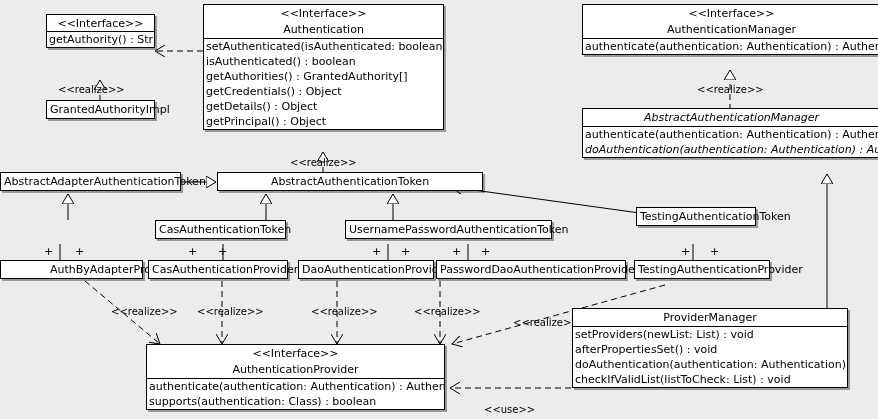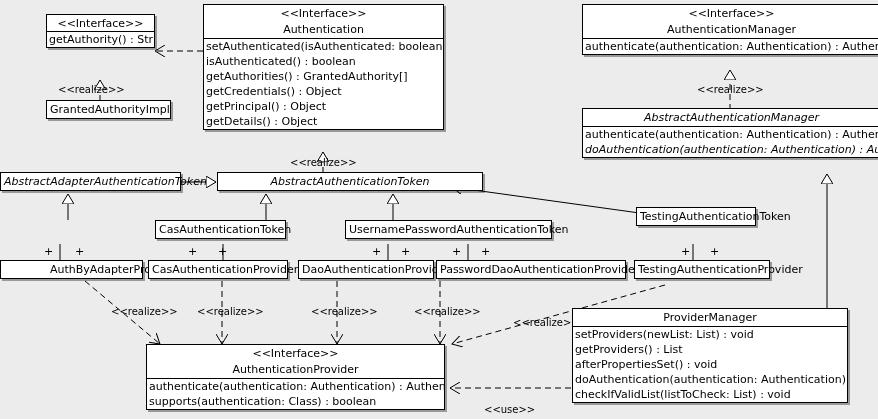--- a/index.html
+++ b/index.html
@@ -55,21 +55,21 @@
   }
   .member.italic { font-style: italic; }
   .simple-name {
     font-size: 11px;
     line-height: 15px;
     text-align: center;
     white-space: nowrap;
     padding: 1px 3px;
     color: #000;
   }
-  .simple-name.italic { font-style: italic; }
+  .simple-name.italic { }
 
   svg.links {
     position: absolute;
     left: 0; top: 0;
     width: 878px; height: 419px;
     z-index: 1;
     pointer-events: none;
   }
   .lbl {
     position: absolute;
@@ -202,35 +202,35 @@
   <div class="plus" style="left:710px; top:246px;">+</div>
 
   <div class="umlbox" style="left:46px; top:14px; width:109px;">
     <div class="hdr stereo">&lt;&lt;Interface&gt;&gt;</div>
     <div class="sep"></div>
     <div class="members">
       <div class="member">getAuthority() : String</div>
     </div>
   </div>
 
-  <div class="umlbox" style="left:46px; top:100px; width:125px;">
+  <div class="umlbox" style="left:46px; top:100px; width:109px;">
     <div class="simple-name">GrantedAuthorityImpl</div>
   </div>
 
   <div class="umlbox" style="left:203px; top:4px; width:241px;">
     <div class="hdr stereo">&lt;&lt;Interface&gt;&gt;</div>
     <div class="hdr">Authentication</div>
     <div class="sep"></div>
     <div class="members">
       <div class="member">setAuthenticated(isAuthenticated: boolean) : void</div>
       <div class="member">isAuthenticated() : boolean</div>
       <div class="member">getAuthorities() : GrantedAuthority[]</div>
       <div class="member">getCredentials() : Object</div>
+      <div class="member">getDetails() : Object</div>
       <div class="member">getPrincipal() : Object</div>
-      <div class="member">getDetails() : Object</div>
     </div>
   </div>
 
   <div class="umlbox" style="left:582px; top:4px; width:299px;">
     <div class="hdr stereo">&lt;&lt;Interface&gt;&gt;</div>
     <div class="hdr">AuthenticationManager</div>
     <div class="sep"></div>
     <div class="members">
       <div class="member">authenticate(authentication: Authentication) : Authentication</div>
     </div>
@@ -294,20 +294,19 @@
       <div class="member">authenticate(authentication: Authentication) : Authentication</div>
       <div class="member">supports(authentication: Class) : boolean</div>
     </div>
   </div>
 
   <div class="umlbox" style="left:572px; top:308px; width:276px;">
     <div class="hdr">ProviderManager</div>
     <div class="sep"></div>
     <div class="members">
       <div class="member">setProviders(newList: List) : void</div>
-      <div class="member">getProviders() : List</div>
       <div class="member">afterPropertiesSet() : void</div>
       <div class="member">doAuthentication(authentication: Authentication) : Authentication</div>
       <div class="member">checkIfValidList(listToCheck: List) : void</div>
     </div>
   </div>
 
 </div>
 
 </body></html>

